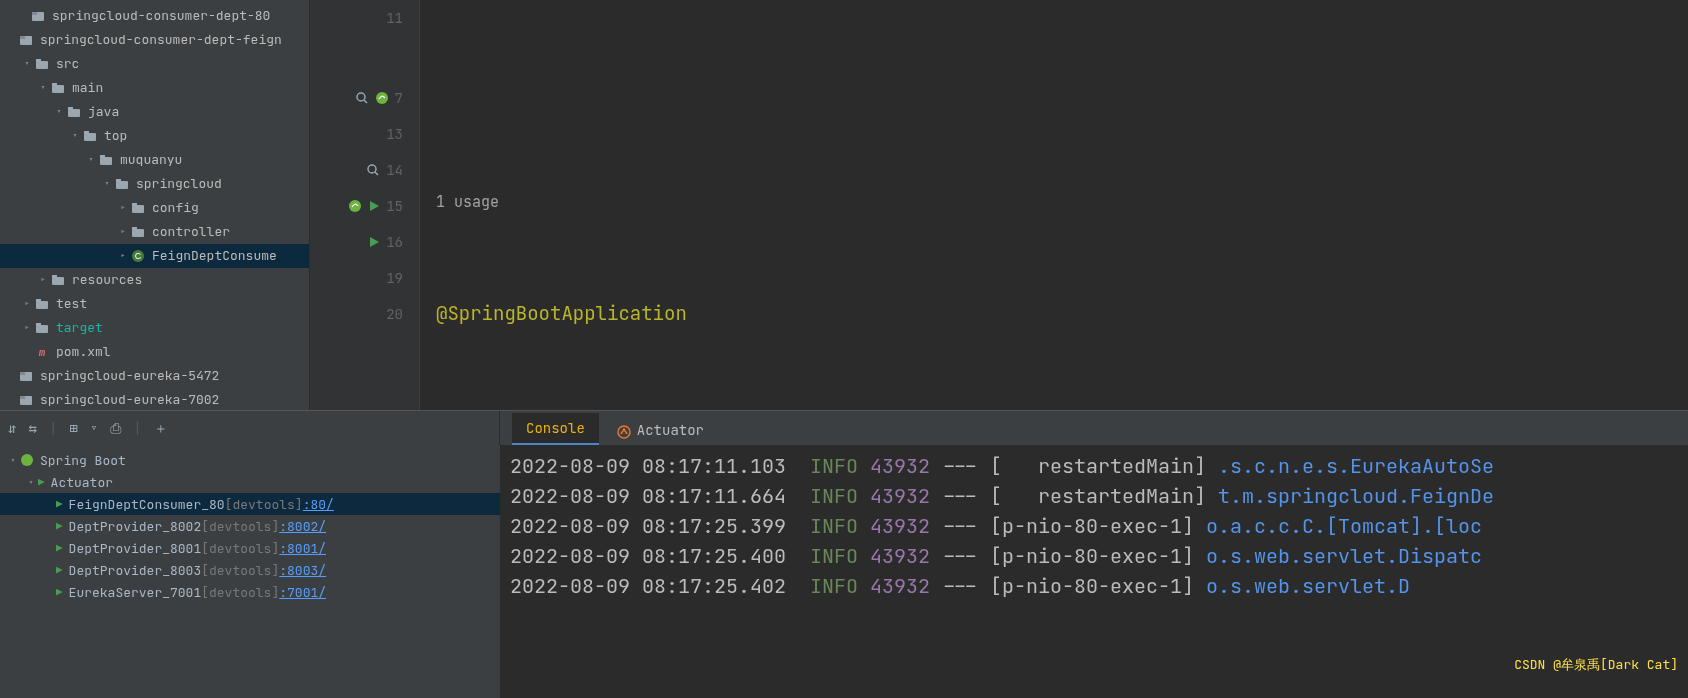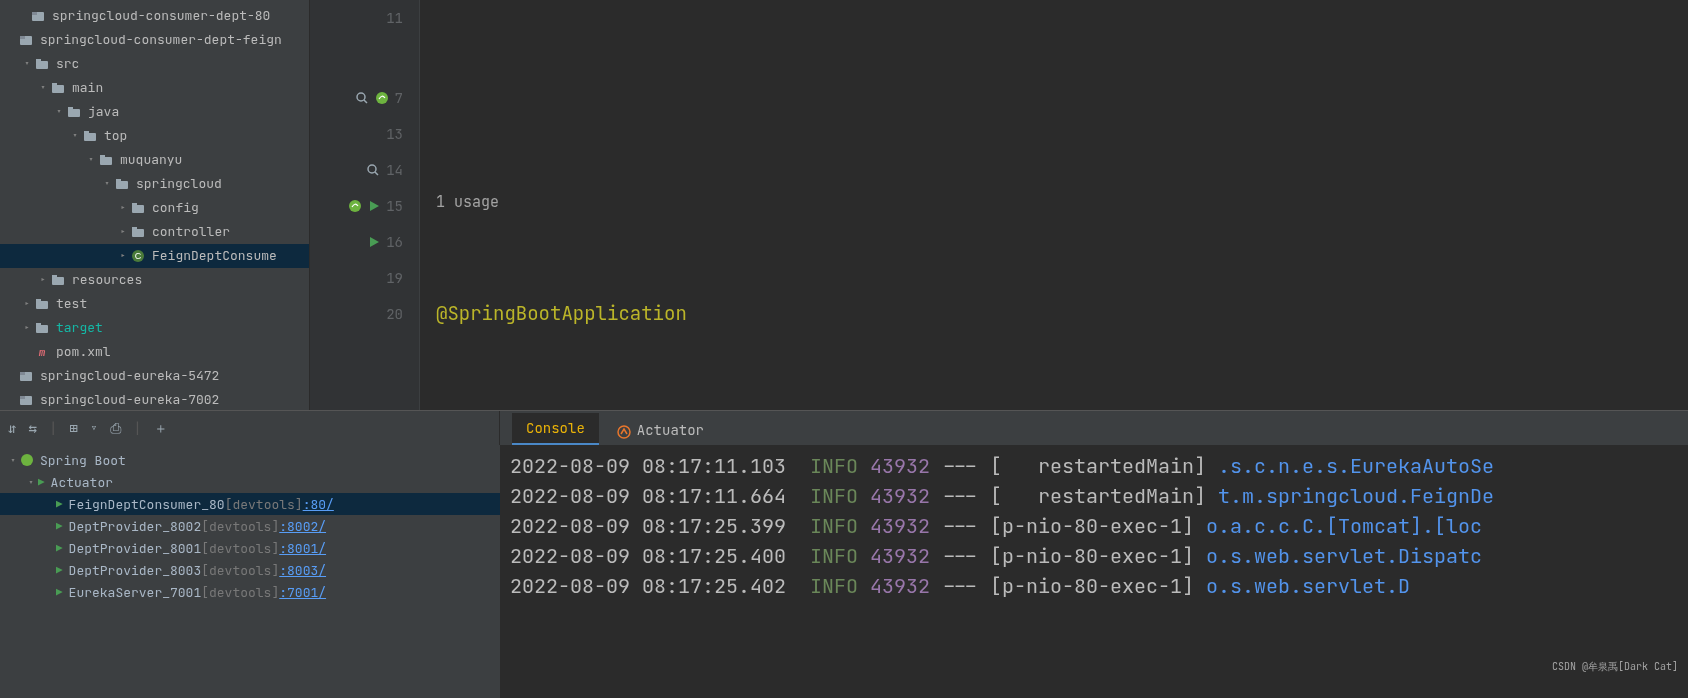--- a/index.html
+++ b/index.html
@@ -41,21 +41,21 @@
   .play{color:#499c54;margin-right:6px;font-size:11px;}
   .boot{color:#6db33f;margin-right:6px;}
   .dim{color:#787878;}
   .port{color:#589df6;text-decoration:underline;}
   .console{flex:1;background:#2b2b2b;padding:6px 10px;font-size:20px;line-height:30px;white-space:pre;overflow:hidden;}
   .ts{color:#bbbbbb;}
   .info{color:#6a8759;}
   .pid{color:#9876aa;}
   .thread{color:#bbbbbb;}
   .logger{color:#5394ec;}
-  .watermark{position:absolute;right:10px;bottom:24px;color:#a3a3a3;font-size:10px;}
+  .watermark{position:absolute;right:10px;bottom:24px;color:#fde047;font-size:13px;}
   svg{display:block;}
 </style>
 </head>
 <body>
 
 <div class="root">
 
   <div class="upper">
     <div class="project">
       <div class="tree" id="project-tree">

